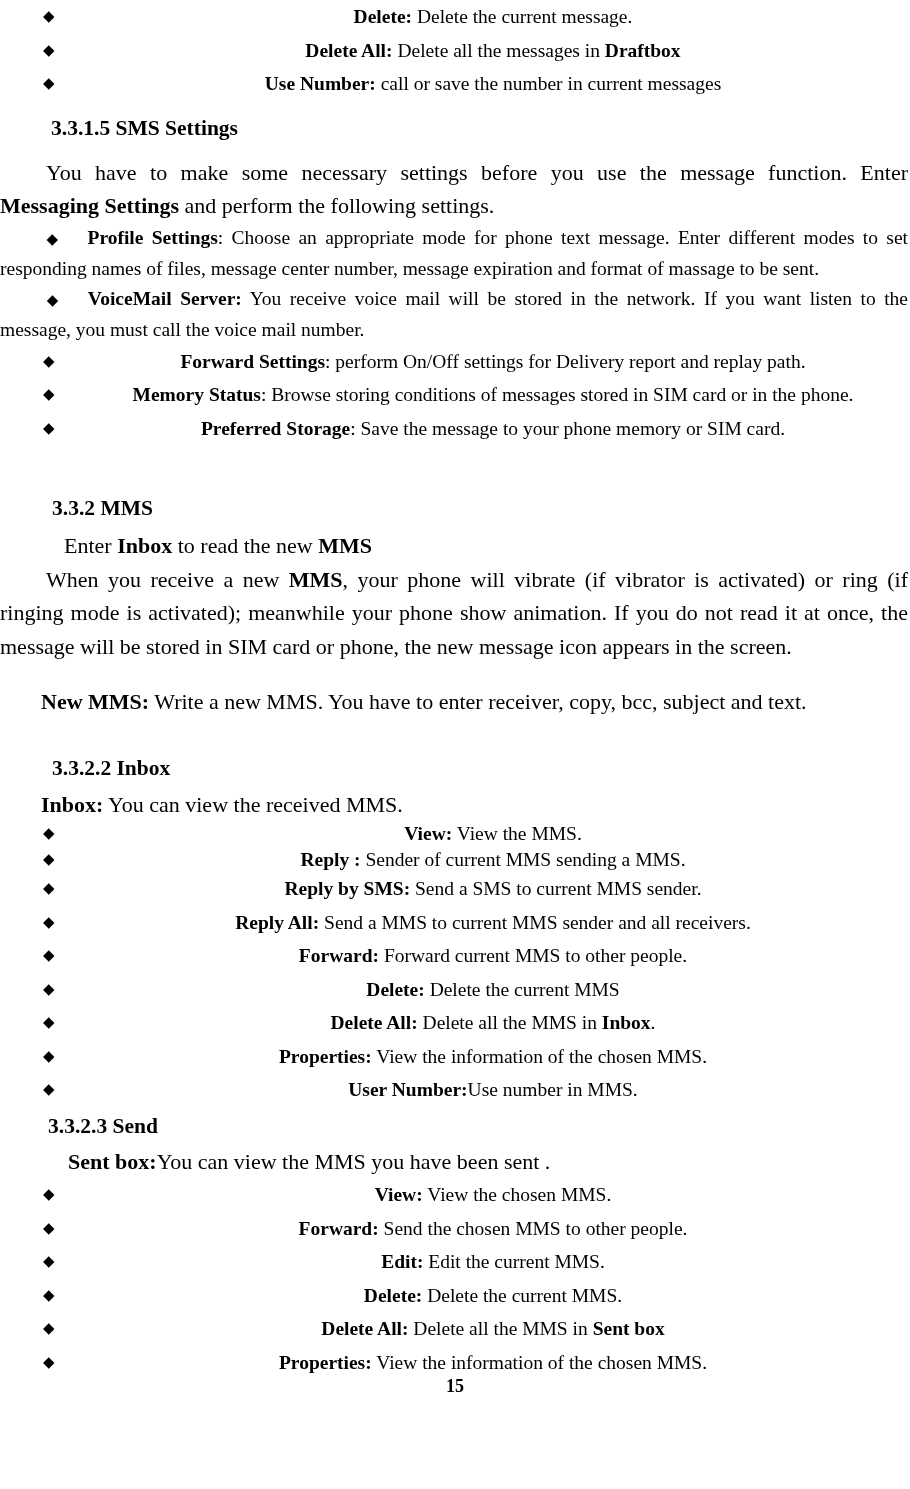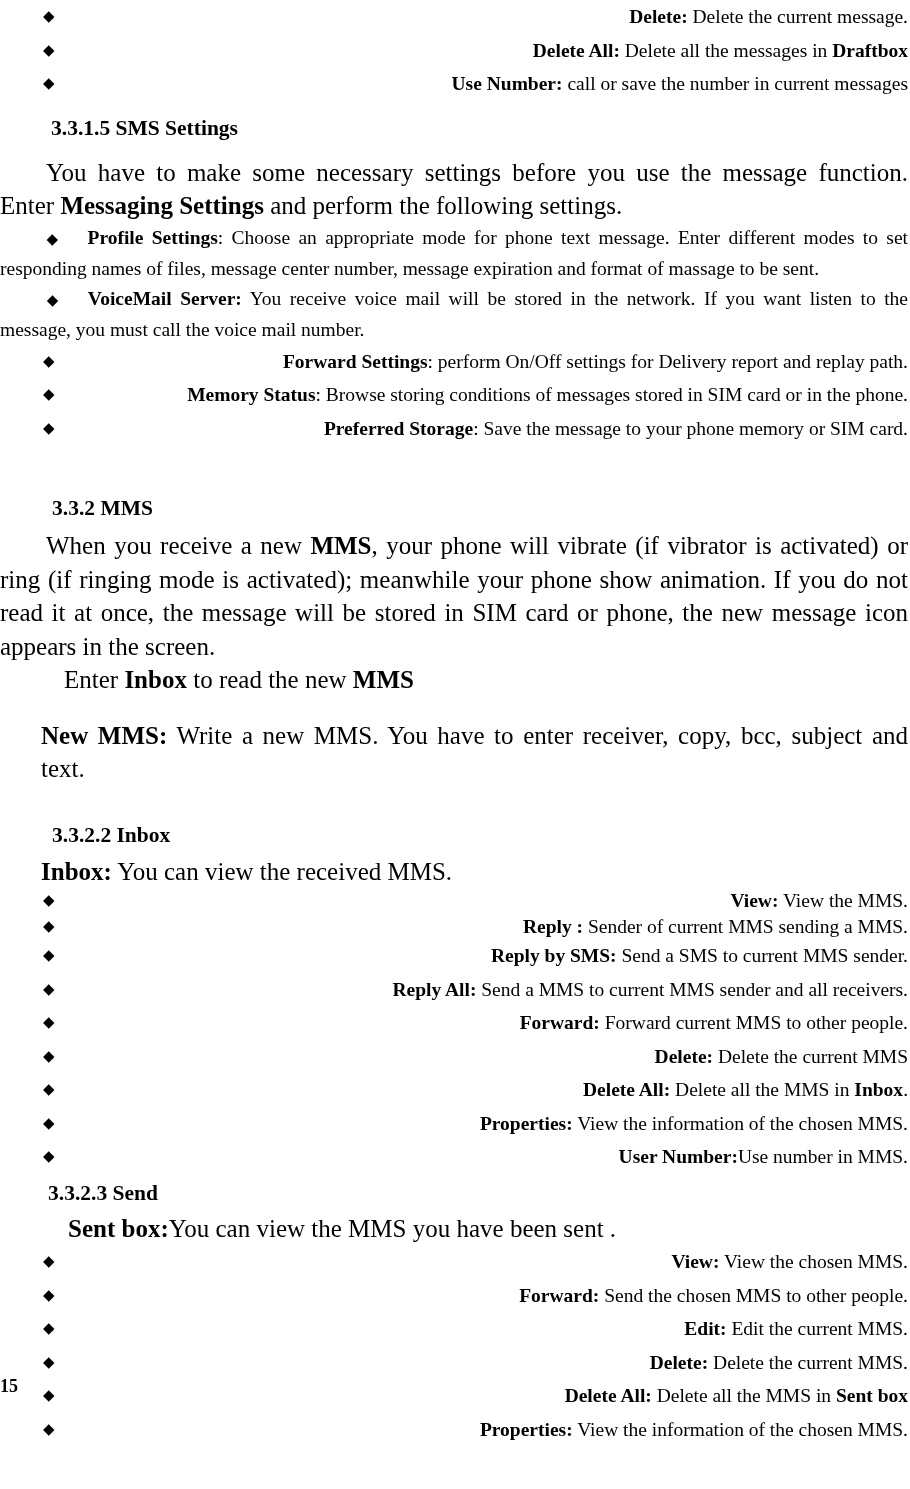--- a/index.html
+++ b/index.html
@@ -18,21 +18,21 @@
   .page {
     position: relative;
     width: 910px;
     height: 1489px;
     box-sizing: border-box;
     padding: 0 2px 0 0;
   }
 
   
   .para {
-    font-size: 25px;
+    font-size: 22px;
     line-height: 33.5px;
     text-align: justify;
     text-justify: inter-word;
     margin: 0;
     padding: 0;
   }
   .para.indent {
     text-indent: 46px;
   }
   .b { font-weight: bold; }
@@ -64,21 +64,21 @@
     flex: 0 0 auto;
     width: 35px;
     margin-left: 43px;
     font-size: 15px;
     line-height: inherit;
     text-align: left;
     font-family: "DejaVu Sans", sans-serif;
   }
   .bullet-text {
     flex: 1 1 auto;
-    text-align: right;
+    text-align: center;
   }
 
   
   .hang-wrap {
     font-size: 19.5px;
     line-height: 30px;
     text-align: justify;
     text-justify: inter-word;
     margin: 0;
   }
@@ -100,21 +100,21 @@
 
   .line-indent-65 { padding-left: 64px; }
   .line-indent-42 { padding-left: 41px; }
   .line-indent-52 { padding-left: 52px; margin-left: 16px; }
 
   .page-number {
     position: absolute;
     left: 0;
     right: 0;
     top: 1375px;
-    text-align: left;
+    text-align: center;
     font-size: 18px;
     font-weight: bold;
     line-height: 22px;
   }
 </style>
 </head>
 <body>
 
 <div class="page">
 
@@ -161,24 +161,24 @@
       <span class="bullet-glyph">◆</span>
       <span class="bullet-text"><span class="b">Preferred Storage</span><span>: Save the message to your phone memory or SIM card.</span></span>
     </div>
 
   </div>
 
   <div class="spacer-xl"></div>
 
   <div class="heading h-mms">3.3.2 MMS</div>
 
+  <p class="para line-indent-65"><span>Enter </span><span class="b">Inbox</span><span> to read the new </span><span class="b">MMS</span></p>
+
   <p class="para indent"><span>When you receive a new </span><span class="b">MMS</span><span>, your phone will vibrate (if vibrator is activated) or ring (if ringing mode is activated); meanwhile your phone show animation. If you do not read it at once, the message will be stored in SIM card or phone, the new message icon appears in the screen.</span></p>
 
-  <p class="para line-indent-65"><span>Enter </span><span class="b">Inbox</span><span> to read the new </span><span class="b">MMS</span></p>
-
   <div class="spacer-md"></div>
 
 
   <p class="para line-indent-42"><span class="b">New MMS:</span><span> Write a new MMS. You have to enter receiver, copy, bcc, subject and text.</span></p>
 
   <div class="spacer-lg"></div>
 
   <div class="heading h-inbox">3.3.2.2 Inbox</div>
 
   <p class="para line-indent-42"><span class="b">Inbox:</span><span> You can view the received MMS.</span></p>

